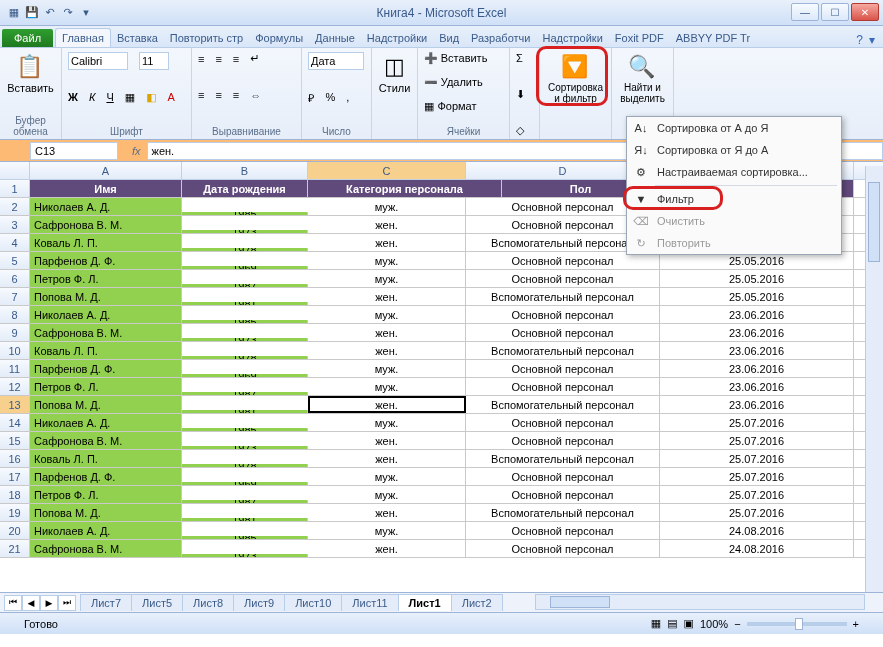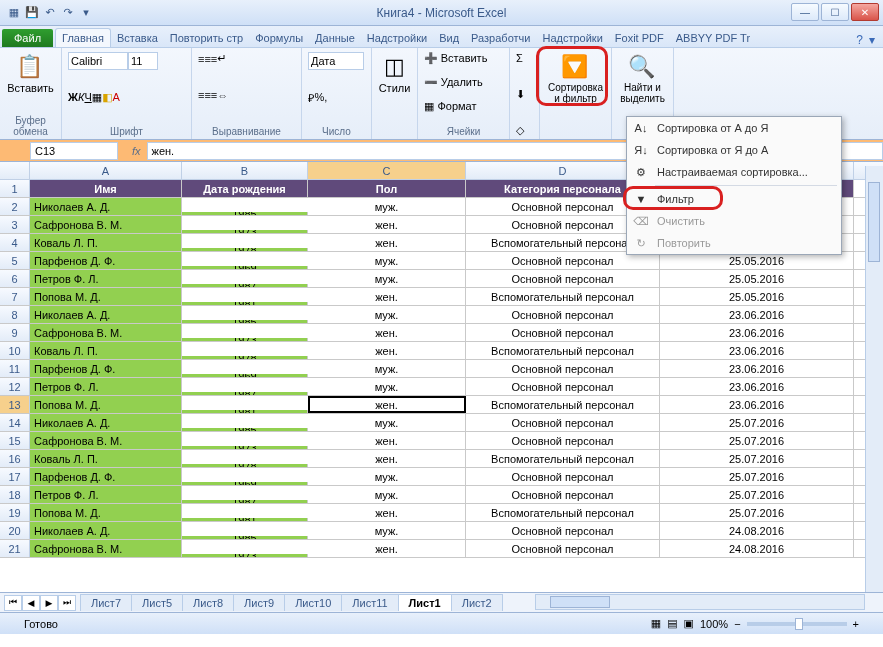--- a/index.html
+++ b/index.html
@@ -20,21 +20,21 @@
 .tab { padding:3px 6px; color:#3a5a8a; white-space:nowrap; cursor:default;}
 .tab.active { background:#f3f7fd; border:1px solid #b8cde8; border-bottom:none; border-radius:3px 3px 0 0;}
 .help-icons { margin-left:auto; display:flex; gap:6px; padding-right:8px; color:#3a6ab8; font-size:12px;}
 
 
 .ribbon { height:92px; background:linear-gradient(#f3f7fd,#e6eef9); border-bottom:1px solid #9db4d6; display:flex; font-size:11px; position:relative;}
 .group { border-right:1px solid #c6d6ec; padding:4px 6px 2px 6px; display:flex; flex-direction:column; justify-content:space-between;}
 .group-label { text-align:center; font-size:10px; color:#5a6e8a; margin-top:2px;}
 .big-btn { display:flex; flex-direction:column; align-items:center; gap:2px; padding:2px 4px;}
 .big-btn .ico { font-size:22px;}
-.tool-row { display:flex; gap:0; align-items:center;}
+.tool-row { display:flex; gap:11px; align-items:center;}
 .combo { border:1px solid #b8cde8; background:#fff; height:18px; font-size:11px; padding:0 2px;}
 .ribbon-highlight { position:absolute; border:3px solid #d92020; border-radius:10px; pointer-events:none;}
 
 
 .fbar { height:22px; background:#fdba74; border-bottom:1px solid #9db4d6; display:flex; align-items:center; font-size:11px;}
 .namebox { width:88px; border:1px solid #b8cde8; background:#fff; height:18px; margin:0 8px 0 30px; padding:0 4px; display:flex; align-items:center;}
 .fx { margin:0 6px; font-style:italic; color:#5a6e8a;}
 .fcontent { flex:1; border:1px solid #b8cde8; background:#fff; height:18px; padding:0 4px; display:flex; align-items:center;}
 
 
@@ -212,22 +212,22 @@
     <div class="colhdr cB">B</div>
     <div class="colhdr cC sel">C</div>
     <div class="colhdr cD">D</div>
     <div class="colhdr cE">E</div>
   </div>
   <div id="rows">
       <div class="row">
         <div class="rowhdr">1</div>
         <div class="cell hdr cA">Имя</div>
         <div class="cell hdr cB">Дата рождения</div>
+        <div class="cell hdr cD">Категория персонала</div>
         <div class="cell hdr cC">Пол</div>
-        <div class="cell hdr cD">Категория персонала</div>
         <div class="cell hdr cE"></div>
       </div>
       <div class="row">
         <div class="rowhdr">2</div>
         <div class="cell name cA">Николаев А. Д.</div>
         <div class="cell year cB">1985</div>
         <div class="cell center cC">муж.</div>
         <div class="cell center cD">Основной персонал</div>
         <div class="cell center cE"></div>
       </div>

